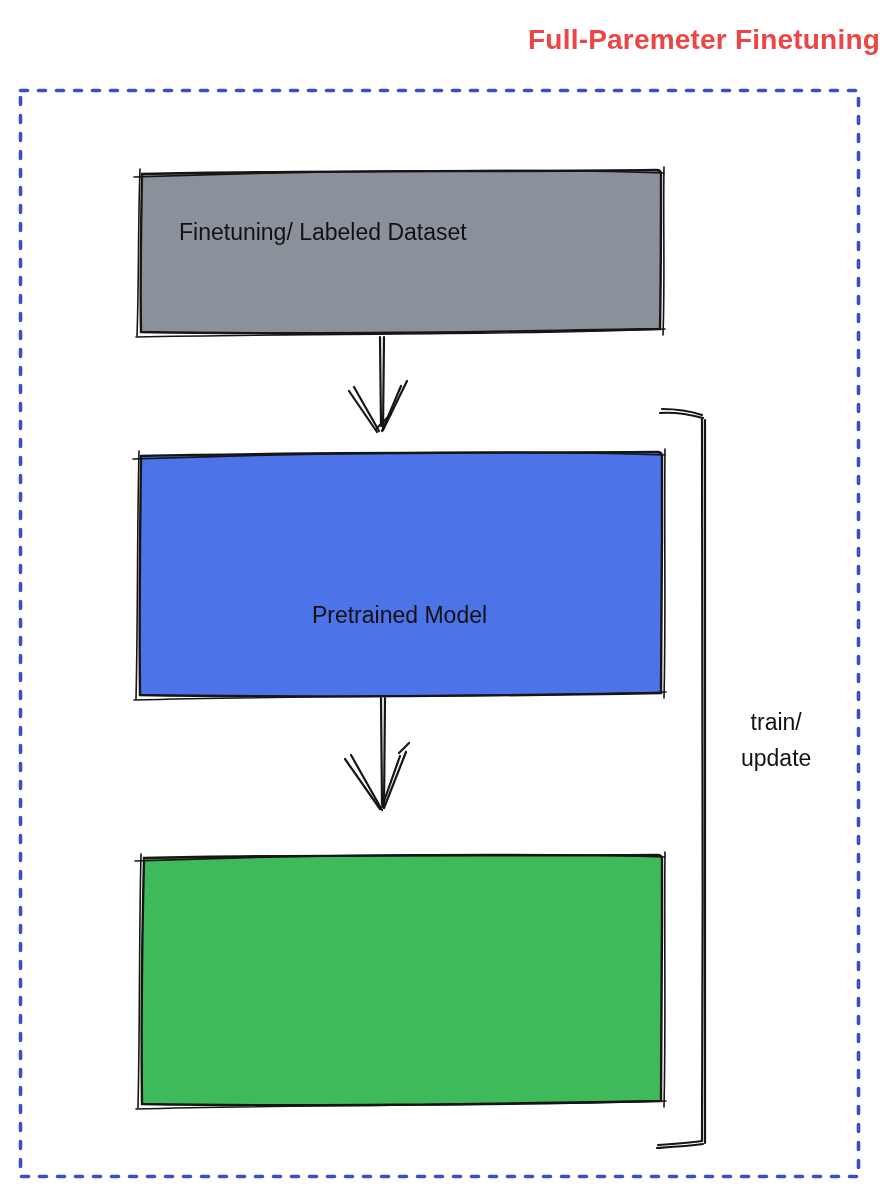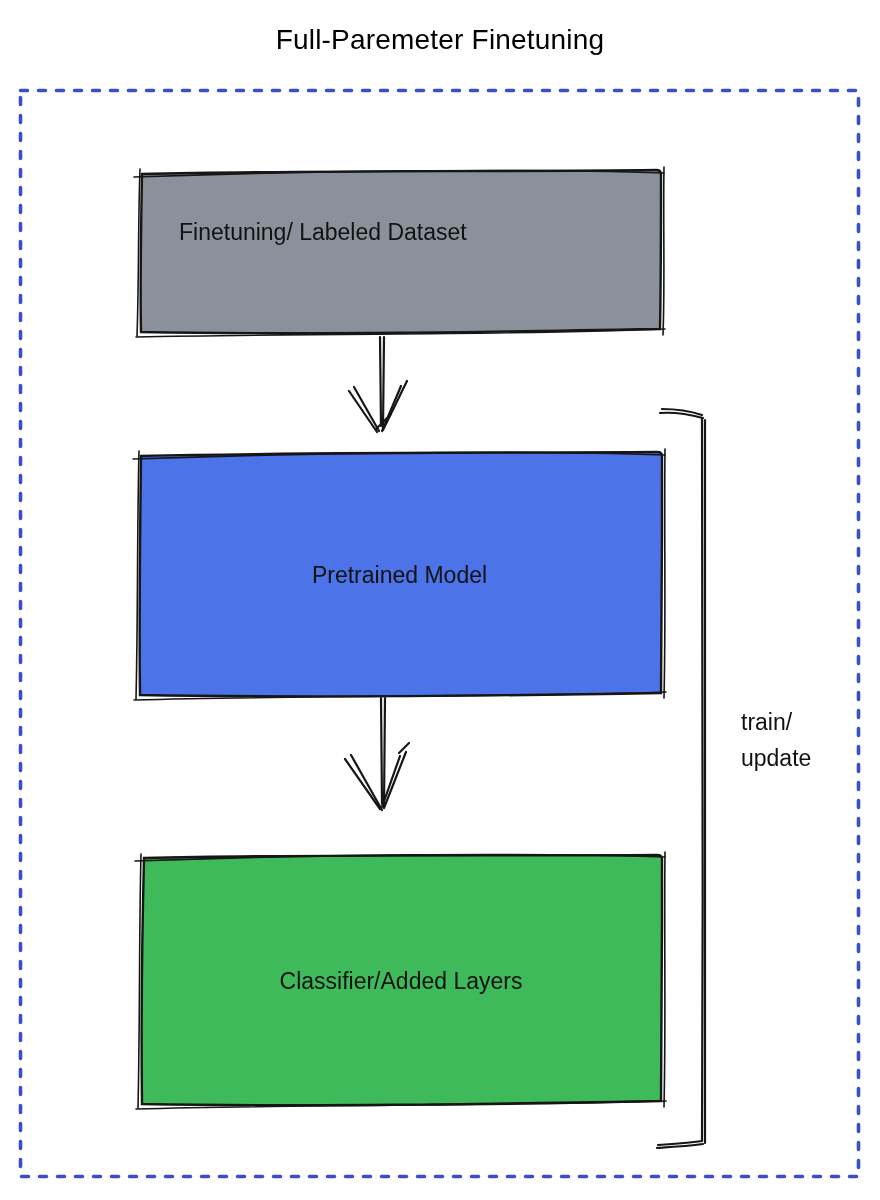--- a/index.html
+++ b/index.html
@@ -16,28 +16,29 @@
     position: absolute;
     color: #121212;
     font-size: 23px;
     line-height: 32px;
     white-space: nowrap;
   }
   .title {
     position: absolute;
     left: 0; top: 24px;
     width: 880px;
-    text-align: center;
+    text-align: right;
     font-size: 28px;
-    color: #000000;
+    color: #ef4444;
     letter-spacing: 0.2px;
+    font-weight: bold;
   }
-  .box-label-center { text-align: center; }
+  .box-label-center { text-align: center; margin-top: 40px; }
   .bracket-label { line-height: 36px; }
-  .bracket-label span { display: block; }
+  .bracket-label span { display: block; text-align: center; }
 </style>
 </head>
 <body>
 
 <div id="stage">
 
   <svg class="sketch" viewBox="0 0 880 1200">
 
     <rect x="20.5" y="90.5" width="838" height="1086" fill="none" stroke="#3A4EC8" stroke-width="3.6" stroke-dasharray="7 11" stroke-linecap="round"></rect>
 
@@ -94,20 +95,19 @@
       <path d="M703,1144 C688,1146 672,1147 657,1148"></path>
     </g>
   </svg>
 
   <div class="title">Full-Paremeter Finetuning</div>
 
   <div class="label" style="left:179px; top:216px;">Finetuning/ Labeled Dataset</div>
 
   <div class="label box-label-center" style="left:137px; top:559px; width:525px;">Pretrained Model</div>
 
-  <div class="label box-label-center" style="left:140px; top:965px; width:522px;">Classifier/Added Layers</div>
 
   <div class="label bracket-label" style="left:741px; top:704px;">
     <span>train/</span>
     <span>update</span>
   </div>
 
 </div>
 
 </body></html>

